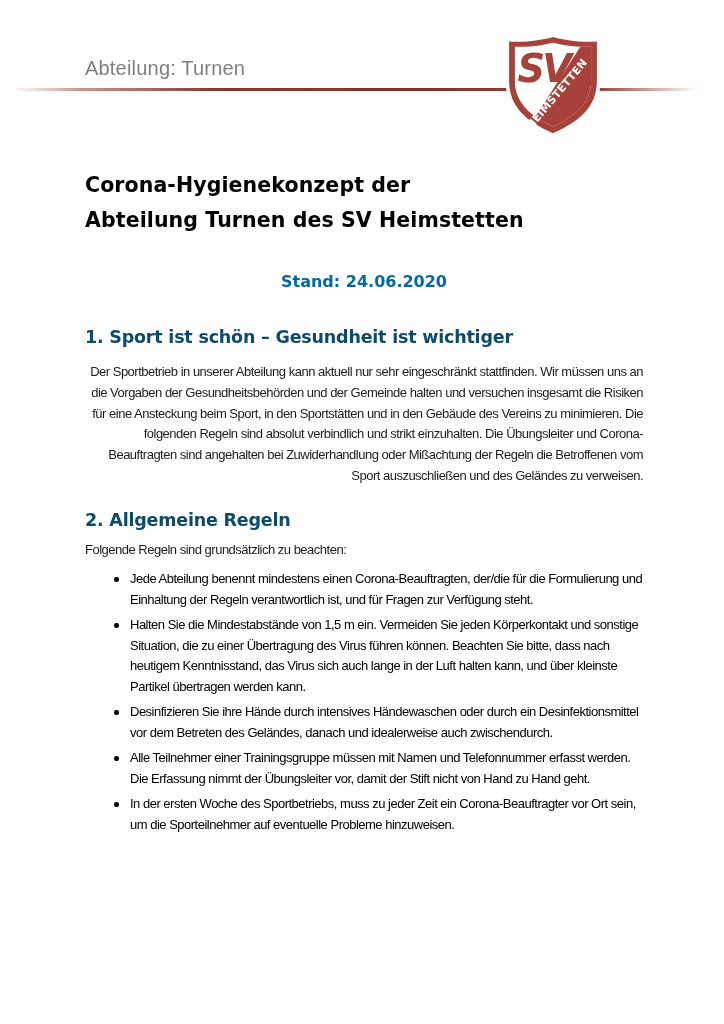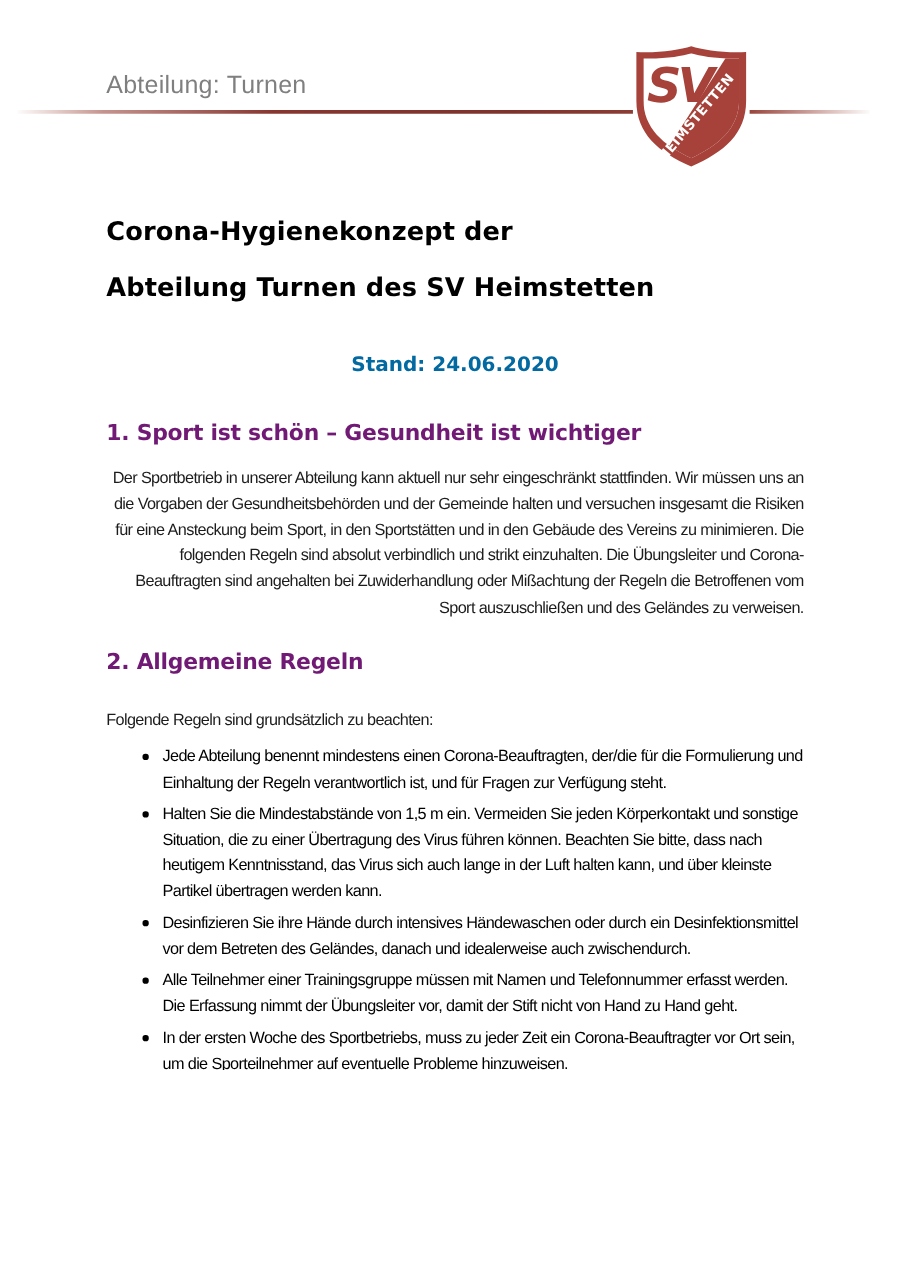--- a/index.html
+++ b/index.html
@@ -23,38 +23,38 @@
   .logo { position:absolute; left:506px; top:36px; width:94px; height:99px; z-index:2; }
 
   
   .docbody { position:absolute; left:85px; top:0; width:558px; }
 
   .doc-title {
     margin:172px 0 0; text-align:left; color:#000;
     font-family:"DejaVu Sans", sans-serif; font-weight:bold;
     font-size:20.5px; line-height:26px; letter-spacing:0.1px;
   }
-  .doc-title.second { margin-top:19px; }
+  .doc-title.second { margin-top:9px; }
   .doc-date {
     margin:38px 0 0; text-align:center; color:#0369a1;
     font-family:"DejaVu Sans", sans-serif; font-weight:bold;
     font-size:16px; line-height:21px;
   }
   .sec-heading {
-    color:#701a75; font-family:"DejaVu Sans", sans-serif; font-weight:bold;
+    color:#0c4a6e; font-family:"DejaVu Sans", sans-serif; font-weight:bold;
     font-size:17.5px; line-height:23px; letter-spacing:-0.2px;
   }
   .sec-heading.one { margin:34px 0 0; }
   .sec-heading.two { margin:22px 0 0; }
 
   .para {
     margin:13px 0 0; font-size:13px; line-height:20.8px;
     letter-spacing:-0.5px; color:#1c1c1c; text-align:right;
   }
-  .intro { margin:24px 0 0; font-size:13px; line-height:20.6px; letter-spacing:-0.5px; }
+  .intro { margin:8px 0 0; font-size:13px; line-height:20.6px; letter-spacing:-0.5px; }
 
   ul.rules { margin:9px 0 0; padding:0; list-style:none; }
   ul.rules li {
     position:relative; padding-left:45px; margin:0 0 5px 0;
     font-size:13px; line-height:20.5px; letter-spacing:-0.5px; color:#000000;
   }
   ul.rules li::before {
     content:""; position:absolute; left:29px; top:8px;
     width:4.5px; height:4.5px; border-radius:50%; background:#000;
   }

